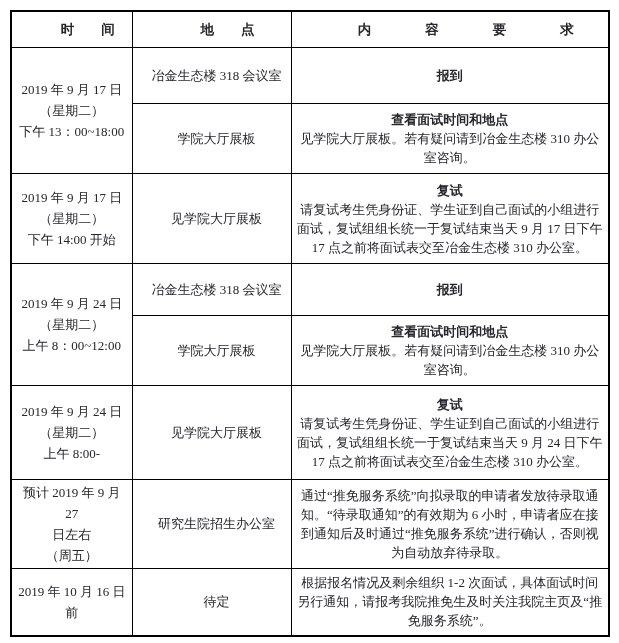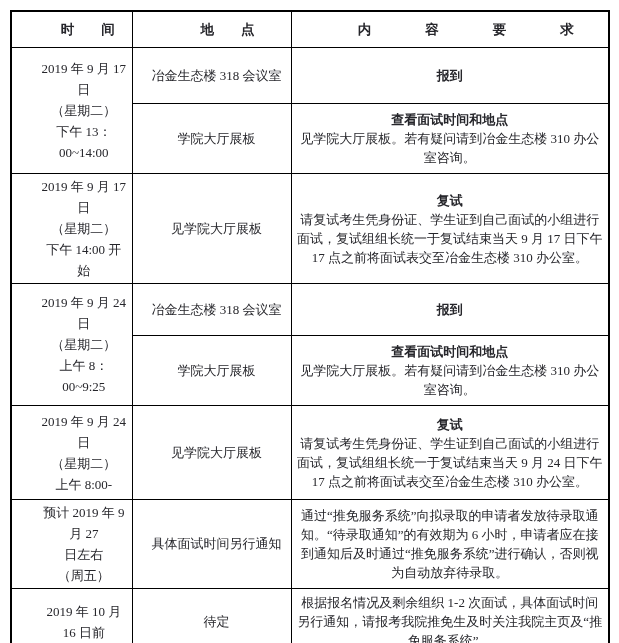--- a/index.html
+++ b/index.html
@@ -38,21 +38,20 @@
     font-weight: bold;
     text-align: center;
     height: 31px;
     font-size: 13.5px;
     white-space: pre;
     padding-left: 36px;
   }
   td.time {
     text-align: center;
     line-height: 21px;
-    padding-left: 28px;
   }
   td.loc {
     text-align: center;
     padding-left: 14px;
   }
   td.content {
     text-align: center;
     line-height: 19px;
     padding: 4px 4px;
   }
@@ -81,21 +80,21 @@
       <tr>
     <th class="head">时　　间</th>
     <th class="head">地　　点</th>
     <th class="head">内　　　　容　　　　要　　　　求</th>
   </tr>
 
   <tr class="h-r1a">
     <td class="time" rowspan="2">
       <div>2019 年 9 月 17 日</div>
       <div>（星期二）</div>
-      <div>下午 13：00~14:00</div>
+      <div>下午 13：00~18:00</div>
     </td>
     <td class="loc">冶金生态楼 318 会议室</td>
     <td class="content">
       <div class="title">报到</div>
     </td>
   </tr>
   <tr class="h-r1b">
     <td class="loc">学院大厅展板</td>
     <td class="content">
       <div class="title">查看面试时间和地点</div>
@@ -113,21 +112,21 @@
     <td class="content">
       <div class="title">复试</div>
       <div><span>请复试考生凭</span><span class="b">身份证、学生证</span><span>到自己面试的小组进行面试，</span><span class="b">复试组组长统一于复试结束当天 9 月 17 日下午 17 点之前将面试表交至冶金生态楼 310 办公室。</span></div>
     </td>
   </tr>
 
   <tr class="h-r3a">
     <td class="time" rowspan="2">
       <div>2019 年 9 月 24 日</div>
       <div>（星期二）</div>
-      <div>上午 8：00~9:25</div>
+      <div>上午 8：00~12:00</div>
     </td>
     <td class="loc">冶金生态楼 318 会议室</td>
     <td class="content">
       <div class="title">报到</div>
     </td>
   </tr>
   <tr class="h-r3b">
     <td class="loc">学院大厅展板</td>
     <td class="content">
       <div class="title">查看面试时间和地点</div>
@@ -147,21 +146,21 @@
       <div><span>请复试考生凭</span><span class="b">身份证、学生证</span><span>到自己面试的小组进行面试，</span><span class="b">复试组组长统一于复试结束当天 9 月 24 日下午 17 点之前将面试表交至冶金生态楼 310 办公室。</span></div>
     </td>
   </tr>
 
   <tr class="h-r5">
     <td class="time">
       <div>预计 2019 年 9 月 27</div>
       <div>日左右</div>
       <div>（周五）</div>
     </td>
-    <td class="loc">具体面试时间另行通知</td>
+    <td class="loc">研究生院招生办公室</td>
     <td class="content">
       <div class="b">通过“推免服务系统”向拟录取的申请者发放待录取通知。“待录取通知”的有效期为 6 小时，申请者应在接到通知后及时通过“推免服务系统”进行确认，否则视为自动放弃待录取。</div>
     </td>
   </tr>
 
   <tr class="h-r6">
     <td class="time">
       <div>2019 年 10 月 16 日前</div>
     </td>
     <td class="loc">待定</td>

